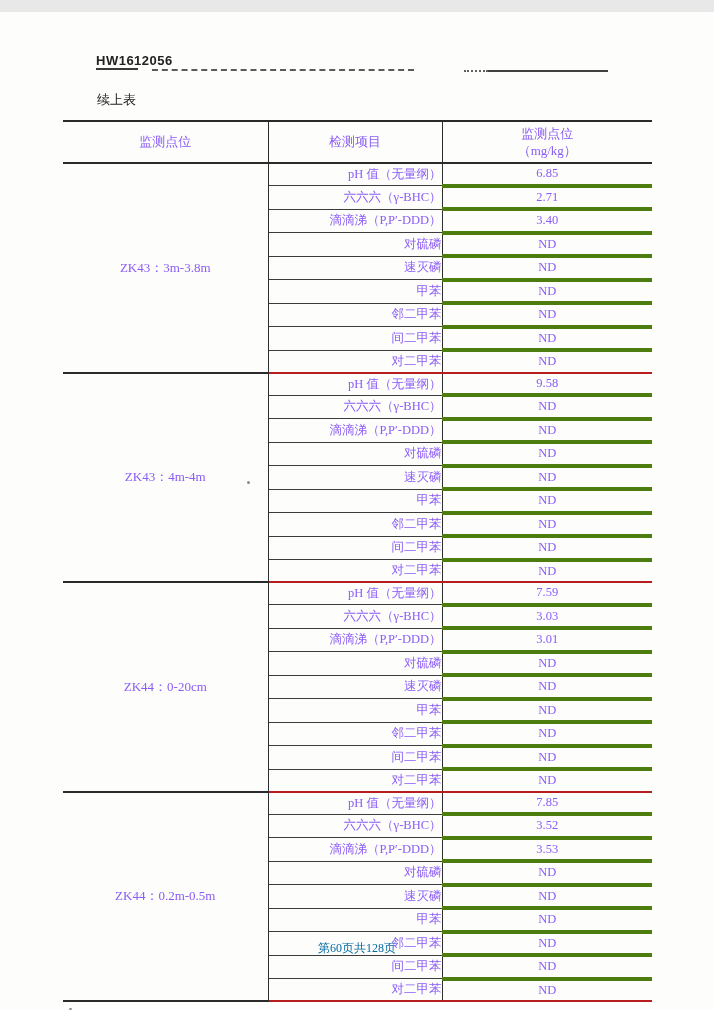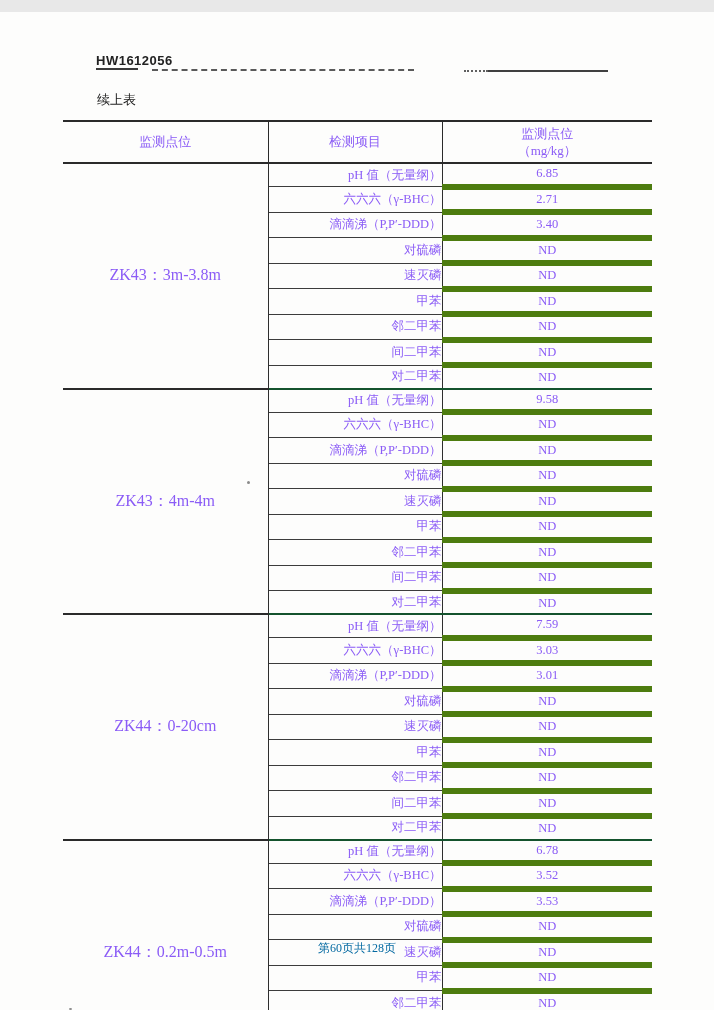--- a/index.html
+++ b/index.html
@@ -25,24 +25,24 @@
     font-size:12.5px; color:#8b5cf6;
   }
   .tbl th, .tbl td { padding:0; margin:0; text-align:center; vertical-align:middle; font-weight:normal; }
   .tbl thead th {
     border-top:2.5px solid #2a2a2a; border-bottom:2px solid #2a2a2a;
     height:40px; font-size:13px;
   }
   .tbl thead th.vline { border-right:1.5px solid #2a2a2a; }
   .hdr-line { line-height:17px; }
   .tbl tbody td { height:19.5px; }
-  td.pt { border-right:1.5px solid #2e2e2e; border-bottom:2px solid #2a2a2a; font-size:16px; }
+  td.pt { border-right:1.5px solid #2e2e2e; border-bottom:2px solid #2a2a2a; font-size:13px; }
   td.it { border-right:1.5px solid #2e2e2e; border-bottom:1px solid #3c3c3c;text-align:right; }
-  td.rs { border-bottom:6px solid #4d7c0f; }
-  td.ge { border-bottom:2px solid #14532d; }
+  td.rs { border-bottom:4px solid #4d7c0f; }
+  td.ge { border-bottom:2px solid #b91c1c; }
   .footer {
     position:absolute; left:0; right:0; top:928px;
     text-align:center; font-size:12px; color:#0369a1;
   }
   .speck { position:absolute; background:#8a8a8a; border-radius:50%; }
   .speck-a { left:247px; top:469px; width:3px; height:3px; }
   .speck-b { left:69px; top:996px; width:3px; height:2px; }
 </style>
 </head>
 <body>
@@ -185,21 +185,21 @@
           <td class="rs">ND</td>
         </tr>
       <tr>
           <td class="it ge">对二甲苯</td>
           <td class="rs ge">ND</td>
         </tr>
 
       <tr>
         <td class="pt" rowspan="9">ZK44：0.2m-0.5m</td>
         <td class="it">pH 值（无量纲）</td>
-        <td class="rs">6.78</td>
+        <td class="rs">7.85</td>
       </tr>
       <tr>
           <td class="it">六六六（γ-BHC）</td>
           <td class="rs">3.52</td>
         </tr>
       <tr>
           <td class="it">滴滴涕（P,P′-DDD）</td>
           <td class="rs">3.53</td>
         </tr>
       <tr>

